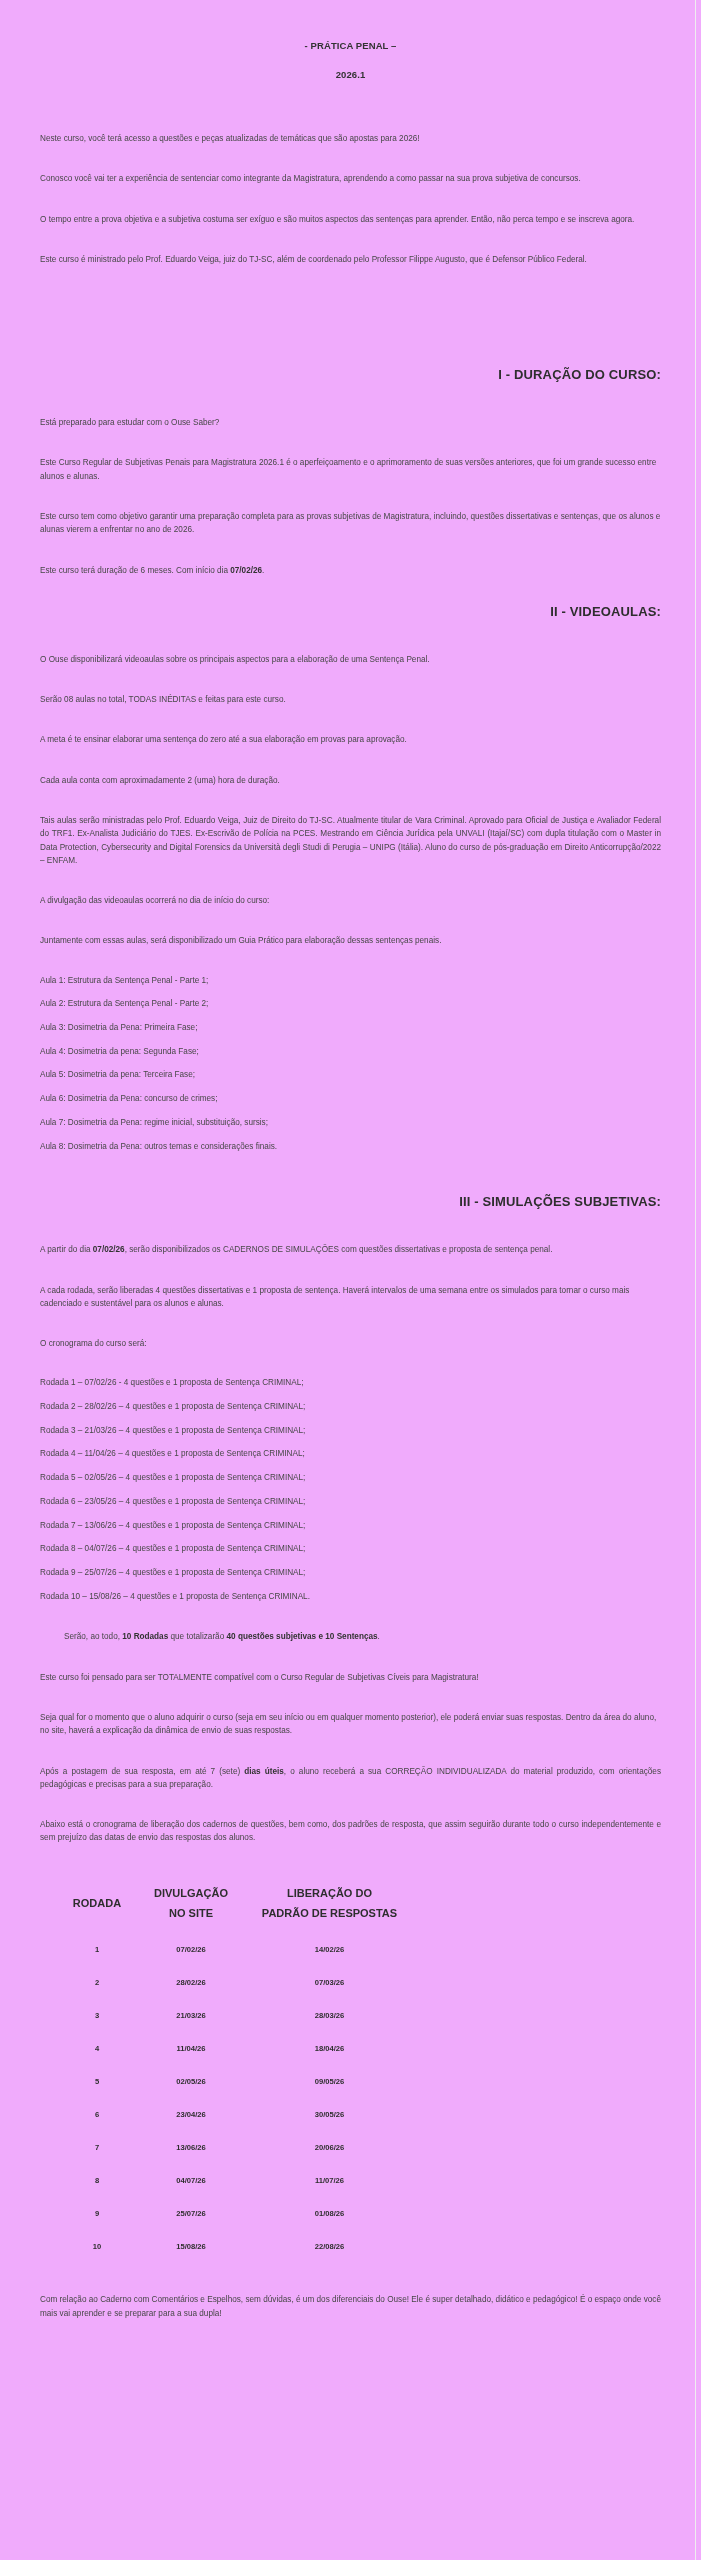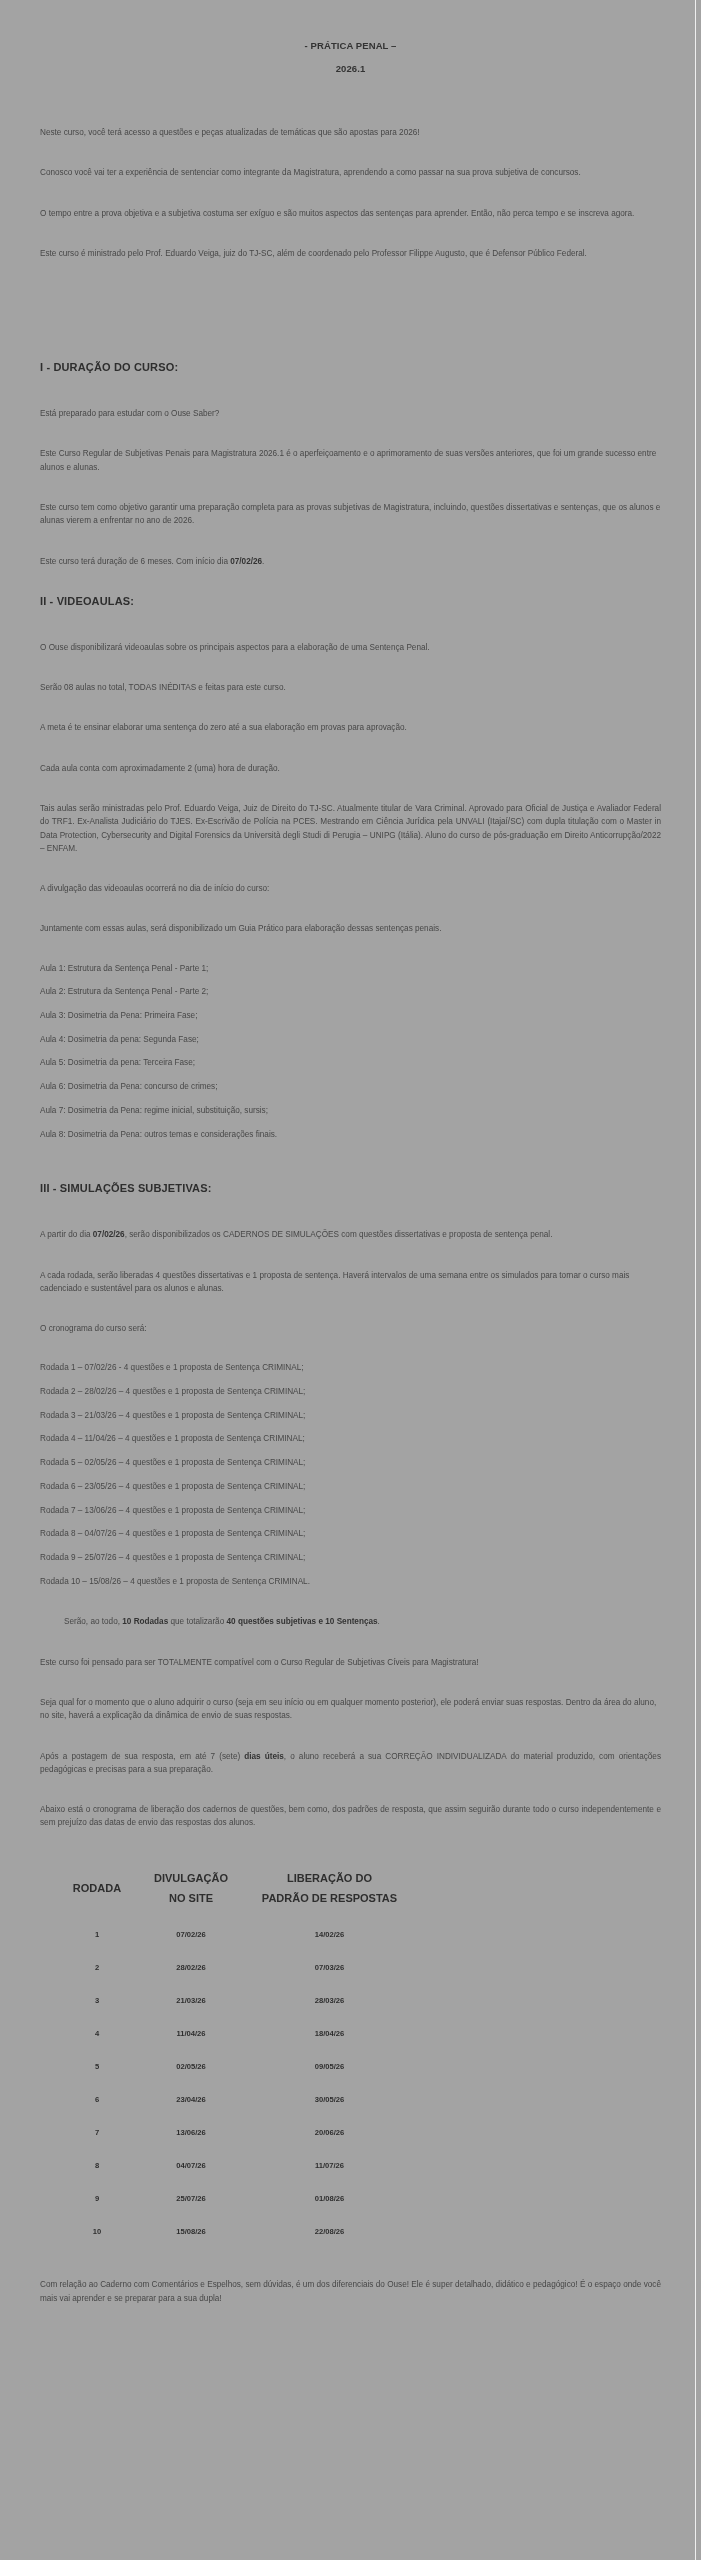--- a/index.html
+++ b/index.html
@@ -10,21 +10,21 @@
     background: #ffffff;
   }
   body {
     font-family: "Liberation Sans", sans-serif;
     color: #3c3c3c;
   }
   .page {
     position: relative;
     width: 701px;
     min-height: 2560px;
-    background: #a3a3a3;
+    background: #f0abfc;
     margin: 0 auto;
     padding: 0;
     overflow: hidden;
   }
   
   .page-edge {
     position: absolute;
     top: 0;
     right: 5px;
     width: 1px;
@@ -36,39 +36,40 @@
   }
   .doc-title,
   .doc-subtitle {
     text-align: center;
     font-weight: bold;
     color: #333333;
     font-size: 9.5px;
     letter-spacing: 0.1px;
   }
   .doc-title { margin: 22px 0 0 0; }
-  .doc-subtitle { margin: 12px 0 0 0; text-align: center; }
+  .doc-subtitle { margin: 18px 0 0 0; text-align: center; }
 
   p.para {
     font-size: 8.2px;
     line-height: 1.62;
     color: #474747;
     margin: 0 0 27px 0;
     text-align: left;
   }
   p.para.first { margin-top: 52px; }
   p.justify { text-align: justify; }
   p.para b, p.para strong { color: #333333; font-weight: bold; }
 
   h2.section {
-    font-size: 11px;
+    font-size: 13px;
     font-weight: bold;
     color: #2e2e2e;
     margin: 0 0 34px 0;
     letter-spacing: 0.15px;
+    text-align: right;
   }
   h2.section.gap-lg { margin-top: 60px; }
 
   ul.lesson-list, ul.round-list {
     list-style: none;
     margin: 0 0 27px 0;
     padding: 0;
   }
   ul.lesson-list li, ul.round-list li {
     font-size: 8.2px;

